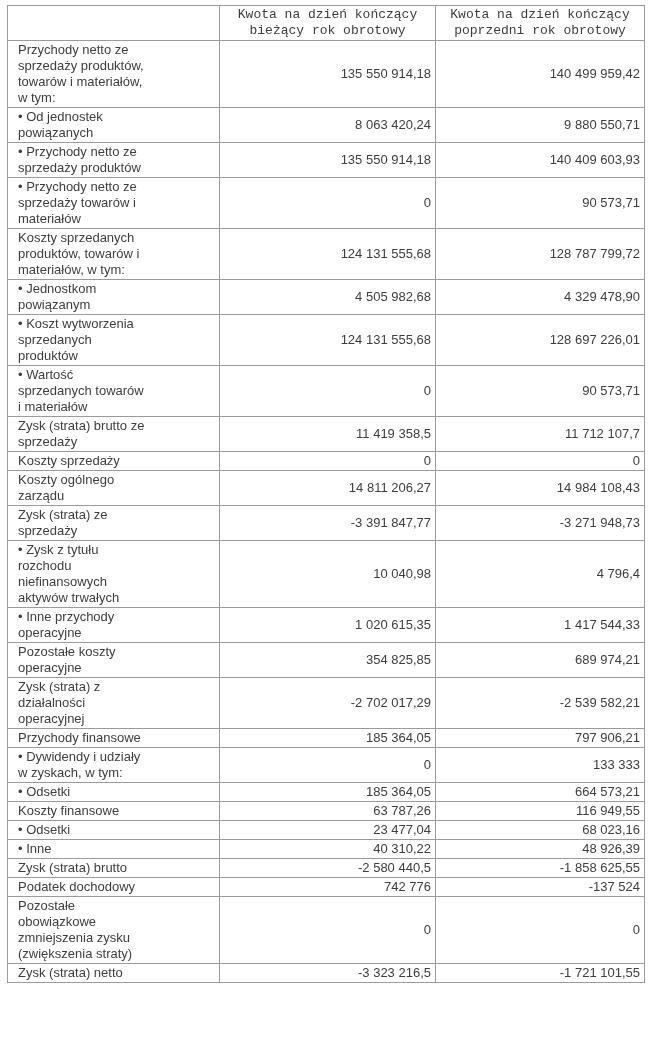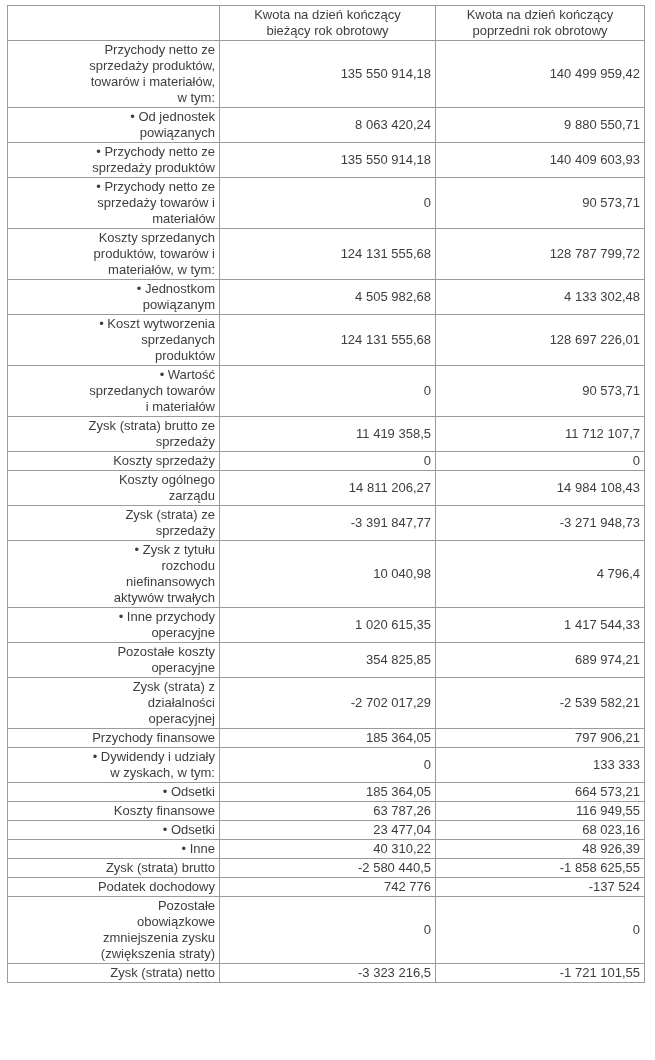--- a/index.html
+++ b/index.html
@@ -29,23 +29,24 @@
     line-height: 16px;
     color: #3e3e3e;
     font-weight: normal;
     overflow: hidden;
   }
   .fin-table th {
     text-align: center;
     vertical-align: middle;
     padding: 1px 4px;
     white-space: pre-line;
+    font-family: Liberation Mono, monospace;
   }
   .fin-table td.label {
-    text-align: right;
+    text-align: left;
     vertical-align: middle;
     padding: 1px 4px 1px 10px;
     white-space: pre-line;
   }
   .fin-table td.value {
     text-align: right;
     vertical-align: middle;
     padding: 1px 4px;
   }
 </style>
@@ -105,21 +106,21 @@
 produktów, towarów i
 materiałów, w tym:</td>
     <td class="value">124 131 555,68</td>
     <td class="value">128 787 799,72</td>
   </tr>
 
   <tr>
     <td class="label">• Jednostkom
 powiązanym</td>
     <td class="value">4 505 982,68</td>
-    <td class="value">4 133 302,48</td>
+    <td class="value">4 329 478,90</td>
   </tr>
 
   <tr>
     <td class="label">• Koszt wytworzenia
 sprzedanych
 produktów</td>
     <td class="value">124 131 555,68</td>
     <td class="value">128 697 226,01</td>
   </tr>
 

